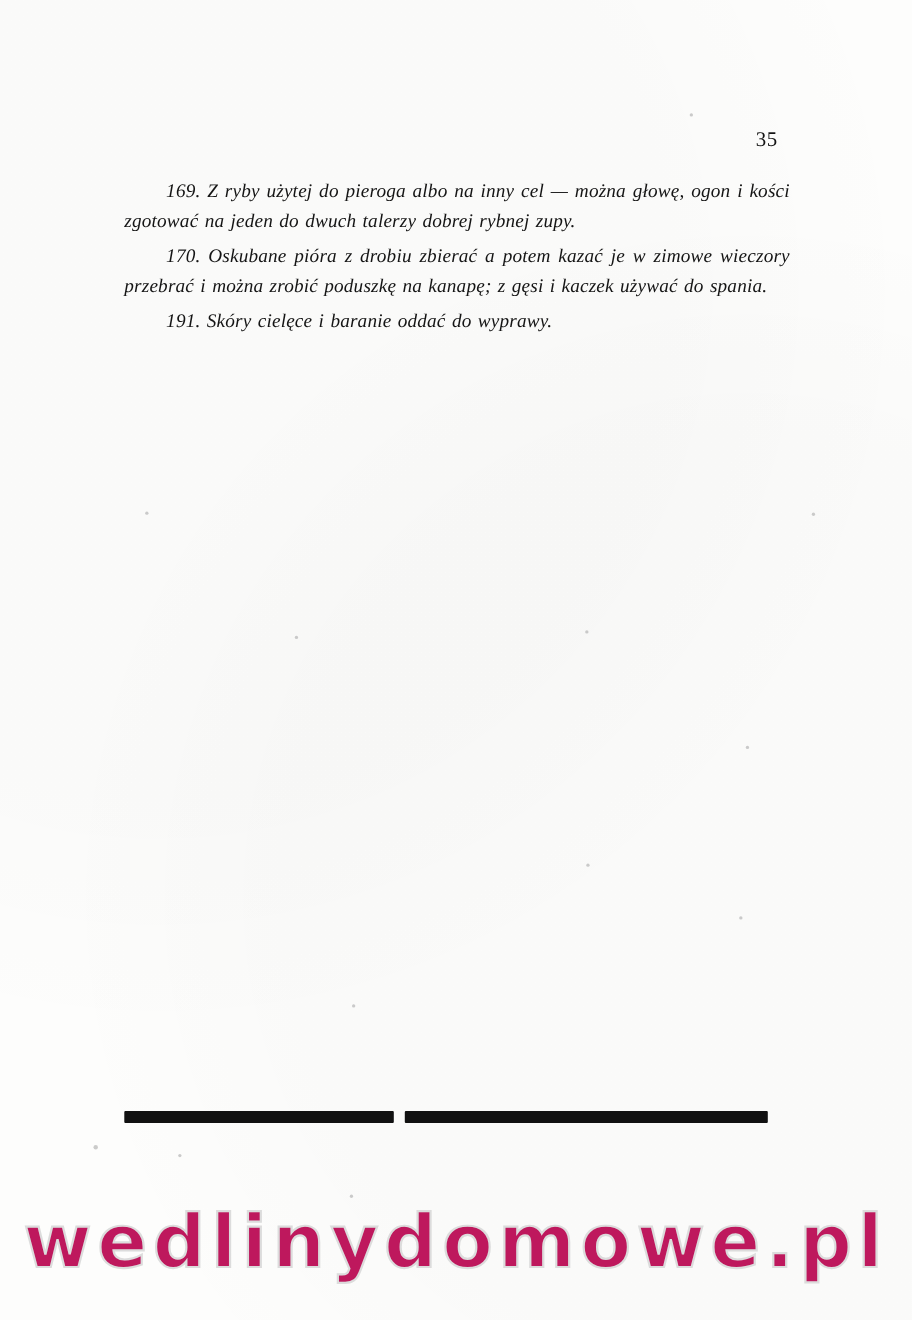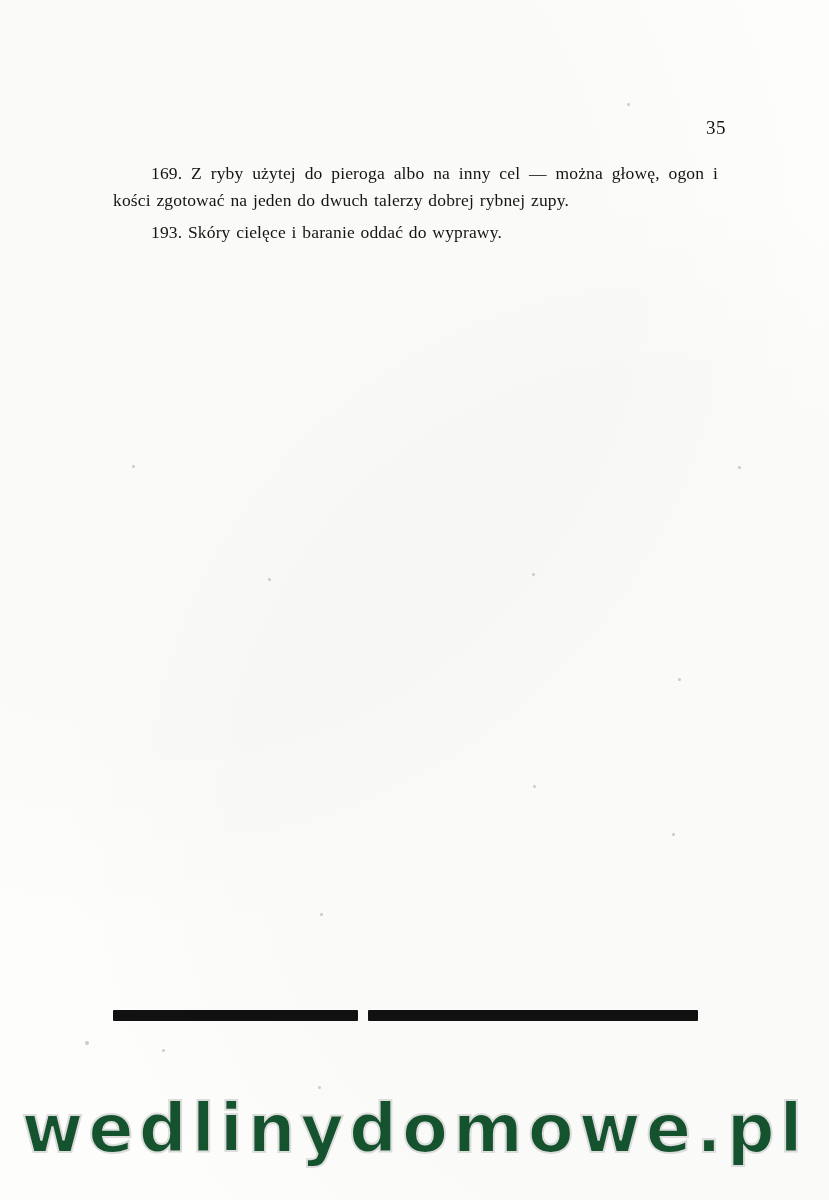--- a/index.html
+++ b/index.html
@@ -29,21 +29,21 @@
     background:
       radial-gradient(circle at 18% 22%, rgba(0,0,0,0.012) 0 40%, rgba(0,0,0,0) 60%),
       radial-gradient(circle at 82% 68%, rgba(0,0,0,0.012) 0 40%, rgba(0,0,0,0) 60%),
       #fdfdfc;
     pointer-events: none;
   }
 
   .page-number {
     position: absolute;
     top: 117px;
-    right: 103px;
+    right: 122px;
     font-size: 19px;
     letter-spacing: 0.5px;
     color: #141414;
   }
 
   .text-block {
     position: absolute;
     top: 160px;
     left: 113px;
     width: 605px;
@@ -53,20 +53,21 @@
     font-size: 17.5px;
     line-height: 27px;
     text-align: justify;
     margin: 0 0 5px 0;
     letter-spacing: 0.15px;
     word-spacing: 1.2px;
     color: #151515;
   }
   .para.indent {
     text-indent: 38px;
+    font-style: italic;
   }
   .para.tight {
     margin-bottom: 4px;
   }
 
   
   .rule-wrap {
     position: absolute;
     top: 1009px;
     left: 113px;
@@ -104,37 +105,38 @@
   .watermark {
     position: absolute;
     left: 0;
     right: 0;
     top: 1090px;
     text-align: center;
     font-family: "DejaVu Sans", sans-serif;
     font-weight: bold;
     font-size: 67px;
     letter-spacing: 5px;
-    color: #14532d;
+    color: #be185d;
     -webkit-text-stroke: 2px #dcdcdc;
     user-select: none;
     white-space: nowrap;
   }
 </style>
 </head>
 <body>
 
 <div class="page">
   <div class="paper-tint"></div>
 
   <div class="page-number">35</div>
 
   <div class="text-block">
     <p class="para indent">169. Z ryby użytej do pieroga albo na inny cel — można głowę, ogon i kości zgotować na jeden do dwuch talerzy dobrej rybnej zupy.</p>
-    <p class="para indent tight">193. Skóry cielęce i baranie oddać do wyprawy.</p>
+    <p class="para indent">170. Oskubane pióra z drobiu zbierać a potem kazać je w zimowe wieczory przebrać i można zrobić poduszkę na kanapę; z gęsi i kaczek używać do spania.</p>
+    <p class="para indent tight">191. Skóry cielęce i baranie oddać do wyprawy.</p>
   </div>
 
   <div class="rule-wrap">
     <div class="rule-left"></div>
     <div class="rule-gap"></div>
     <div class="rule-right"></div>
   </div>
 
   <div class="speck" style="left:85px; top:1041px; width:4px; height:4px;"></div>
   <div class="speck" style="left:162px; top:1049px; width:3px; height:3px;"></div>

